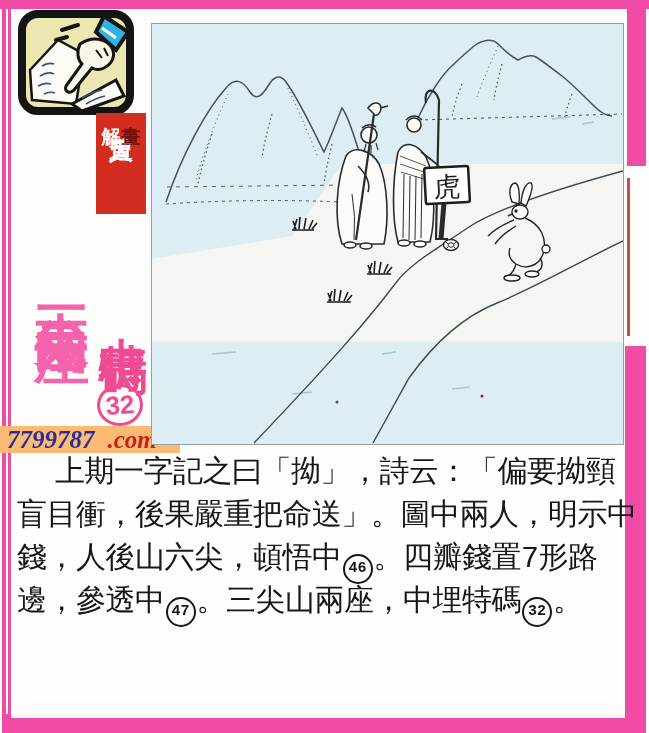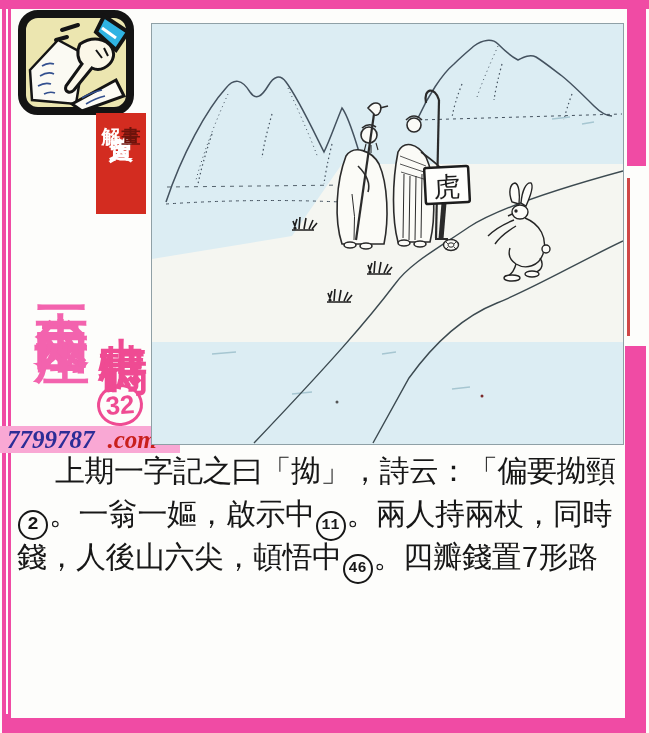--- a/index.html
+++ b/index.html
@@ -47,21 +47,21 @@
   }
   .special-circle{
     position:absolute;left:97px;top:384px;width:46px;height:42px;
     border:3px solid #ef4b93;border-radius:50%;box-sizing:border-box;
     display:flex;align-items:center;justify-content:center;
     color:#ef4b93;font-size:26px;font-weight:700;transform:rotate(-4deg);
   }
   
   .watermark{
     position:absolute;left:0;top:426px;width:180px;height:27px;
-    background:#f9a8d4;display:flex;align-items:center;padding-left:7px;
+    background:#fdba74;display:flex;align-items:center;padding-left:7px;
     box-sizing:border-box;
     font-family:"Liberation Serif","DejaVu Serif",serif;
     font-style:italic;font-weight:700;font-size:25px;letter-spacing:0px;
   }
   .watermark .site{color:#2c2d96;}
   .watermark .tld{color:#c9201d;margin-left:13px;}
   
   .illustration{
     position:absolute;left:151px;top:23px;width:471px;height:420px;
     border:1px solid #8fa0a6;background:#dcedf3;
@@ -219,15 +219,16 @@
       <path d="M177,277 l3,-10 M182,277 l1,-12 M187,277 l2,-11 M192,277 l4,-9 M179,277 l-3,-8 M195,277 l5,-6 M175,278 l24,0"></path>
     </g>
 
     <circle cx="185" cy="378" r="1.5" fill="#555"></circle>
     <circle cx="330" cy="372" r="1.5" fill="#7a2a2a"></circle>
   </svg>
 </div>
 
 <div class="article">
     <div class="text-line indent"><span>上期一字記之曰「拗」，詩云：「偏要拗頸</span></div>
-    <div class="text-line"><span class="cnum">2</span><span>。一翁一嫗，啟示中</span><span class="cnum two">11</span><span>。兩人持兩杖，同時</span></div>
+    <div class="text-line"><span>盲目衝，後果嚴重把命送」。圖中兩人，明示中</span></div>
     <div class="text-line"><span>錢，人後山六尖，頓悟中</span><span class="cnum two">46</span><span>。四瓣錢置7形路</span></div>
+    <div class="text-line"><span>邊，參透中</span><span class="cnum two">47</span><span>。三尖山兩座，中埋特碼</span><span class="cnum two">32</span><span>。</span></div>
   </div>
 
 </body></html>

